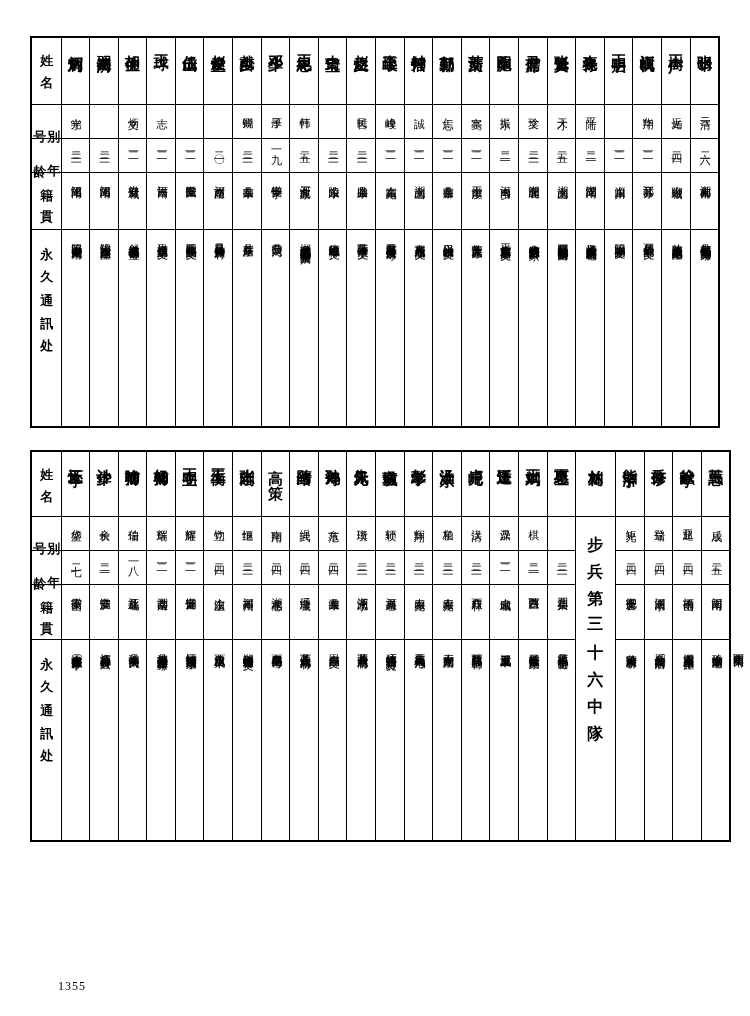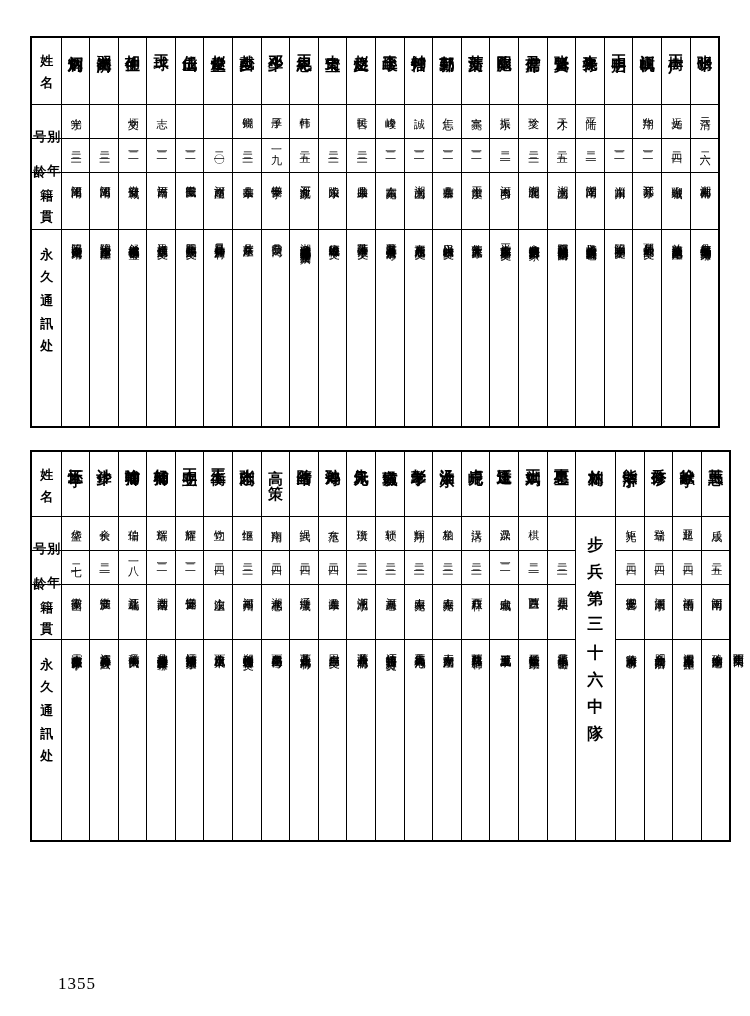--- a/index.html
+++ b/index.html
@@ -93,21 +93,21 @@
     letter-spacing: 4px;
     padding: 6px 0;
   }
   .table-gap {
     height: 22px;
   }
   .pagenum {
     position: absolute;
     left: 58px;
     bottom: 22px;
-    font-size: 17px;
+    font-size: 12px;
     font-family: "Liberation Serif", serif;
     letter-spacing: 1px;
   }
 </style>
 </head>
 <body>
 
 <div class="page">
 
   <table class="roster">

